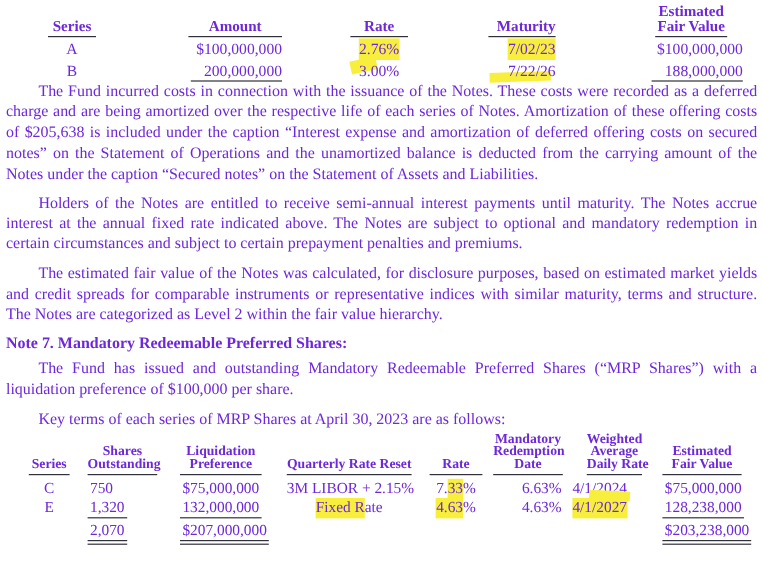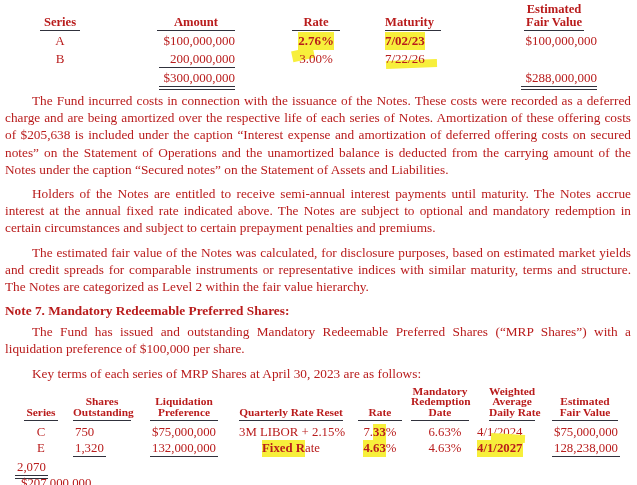--- a/index.html
+++ b/index.html
@@ -1,20 +1,20 @@
 <!DOCTYPE html>
 <html><head>
 <meta charset="utf-8">
 <style>
   html,body{margin:0;padding:0;background:#fff;}
   .page{
     position:relative;
     width:637px;height:485px;
     background:#ffffff;
-    color:#b91c1c;
+    color:#6d28d9;
     font-family:"Liberation Serif",serif;
     overflow:hidden;
   }
   
   .para{
     margin:0 6px 7px 5px;
     text-align:justify;
     font-size:13.3px;
     line-height:17.2px;
     text-indent:27px;
@@ -35,21 +35,20 @@
   .u1{border-bottom:1.3px solid #30313c;}
   .u2{border-bottom:1.3px solid #30313c;position:relative;}
   .u2::after{
     content:"";position:absolute;left:0;right:0;bottom:-4px;
     border-bottom:1.3px solid #30313c;
   }
   
   .hl{
     background:#f7ef3b;
     padding:1px 0 2px 0;
-    font-weight:bold;
   }
   .relz{position:relative;z-index:0;}
   .res-rate-b::after{ 
     content:"";position:absolute;z-index:-1;
     left:0px;top:-2px;width:22px;height:11px;
     background:#f7ef3b;transform:rotate(-12deg);
   }
   .res-mat-b::after{ 
     content:"";position:absolute;z-index:-1;
     left:1px;right:4px;bottom:-1px;height:8px;
@@ -62,40 +61,40 @@
   }
   
   .ttable{padding-top:3px;font-size:13px;}
   .t-l1{height:13px;line-height:13px;font-size:12.6px;}
   .t-l2{height:15px;line-height:13px;font-size:12.6px;align-items:flex-end;}
   .t-row{margin-top:2px;height:16px;line-height:16px;}
   .t-total{margin-top:3px;height:16px;line-height:16px;margin-bottom:6px;}
   .ser{width:40px;margin-left:40px;text-align:center;}
   .amt{width:78px;margin-left:77px;text-align:right;}
   .rate{width:48px;margin-left:57px;text-align:center;}
-  .mat{width:56px;margin-left:45px;text-align:left;}
+  .mat{width:56px;margin-left:67px;text-align:right;}
   .efv{width:86px;margin-left:70px;text-align:right;}
   .wide{width:76px;text-align:right;}
   
   .mtable{margin-top:4px;font-size:12.8px;}
   .m-head{align-items:flex-end;}
   .mh{
     display:flex;flex-direction:column;justify-content:flex-end;
     font-weight:bold;font-size:11.4px;line-height:10.6px;text-align:center;
     border-bottom:1.3px solid #30313c;padding-bottom:2px;
   }
   .m-row{margin-top:4px;height:15px;line-height:15px;}
   .m-row2{margin-top:1px;height:15px;line-height:15px;}
-  .m-total{margin-top:4px;height:15px;line-height:15px;flex-direction:column;}
+  .m-total{margin-top:4px;height:15px;line-height:15px;}
   .ms{width:34px;margin-left:24px;text-align:center;}
   .msho{width:58px;margin-left:15px;text-align:left;}
   .mliq{width:68px;margin-left:19px;text-align:right;}
   .mqrr{width:104px;margin-left:21px;text-align:center;}
   .mrate{width:44px;margin-left:15px;text-align:center;}
-  .mwadr{width:46px;margin-left:20px;text-align:center;}
+  .mwadr{width:46px;margin-left:20px;text-align:right;}
   .mmrd{width:58px;margin-left:9px;}
   .mefv{width:66px;margin-left:17px;text-align:right;}
   .mh.ms,.mh.msho,.mh.mliq,.mh.mqrr,.mh.mrate,.mh.mwadr,.mh.mmrd,.mh.mefv{text-align:center;}
   .v2{display:inline-block;padding:0 2px;}
   .mr9{margin-right:9px;}
 </style>
 </head>
 <body>
 
 <div class="page">
@@ -120,27 +119,21 @@
       <div class="c amt"><span class="v wide">$100,000,000</span></div>
       <div class="c rate"><span></span><span class="hl relz">2.76%</span><span></span></div>
       <div class="c mat"><span></span><span class="hl relz">7/02/23</span><span></span></div>
       <div class="c efv"><span class="v wide">$100,000,000</span></div>
     </div>
     <div class="trow t-row">
       <div class="c ser">B</div>
       <div class="c amt"><span class="v wide u1">200,000,000</span></div>
       <div class="c rate relz res-rate-b"><span>3.00%</span><span class="hl"></span></div>
       <div class="c mat relz res-mat-b"><span>7/22/26</span><span class="hl"></span></div>
-    </div>
-    <div class="trow t-total">
-      <div class="c ser"></div>
-      <div class="c amt"><span class="v wide u2">$300,000,000</span></div>
-      <div class="c rate"></div>
-      <div class="c mat"></div>
-      <div class="c efv"><span class="v wide u2">$288,000,000</span></div>
+      <div class="c efv"><span class="v wide u1">188,000,000</span></div>
     </div>
   </div>
 
   <p class="para">The Fund incurred costs in connection with the issuance of the Notes. These costs were recorded as a deferred charge and are being amortized over the respective life of each series of Notes. Amortization of these offering costs of $205,638 is included under the caption “Interest expense and amortization of deferred offering costs on secured notes” on the Statement of Operations and the unamortized balance is deducted from the carrying amount of the Notes under the caption “Secured notes” on the Statement of Assets and Liabilities.</p>
   <p class="para">Holders of the Notes are entitled to receive semi-annual interest payments until maturity. The Notes accrue interest at the annual fixed rate indicated above. The Notes are subject to optional and mandatory redemption in certain circumstances and subject to certain prepayment penalties and premiums.</p>
   <p class="para">The estimated fair value of the Notes was calculated, for disclosure purposes, based on estimated market yields and credit spreads for comparable instruments or representative indices with similar maturity, terms and structure. The Notes are categorized as Level 2 within the fair value hierarchy.</p>
 
   <div class="note-heading">Note 7. Mandatory Redeemable Preferred Shares:</div>
   <p class="para">The Fund has issued and outstanding Mandatory Redeemable Preferred Shares (“MRP Shares”) with a liquidation preference of $100,000 per share.</p>
   <p class="para" style="margin-bottom:3px;font-family:Liberation Serif, serif;">Key terms of each series of MRP Shares at April 30, 2023 are as follows:</p>

